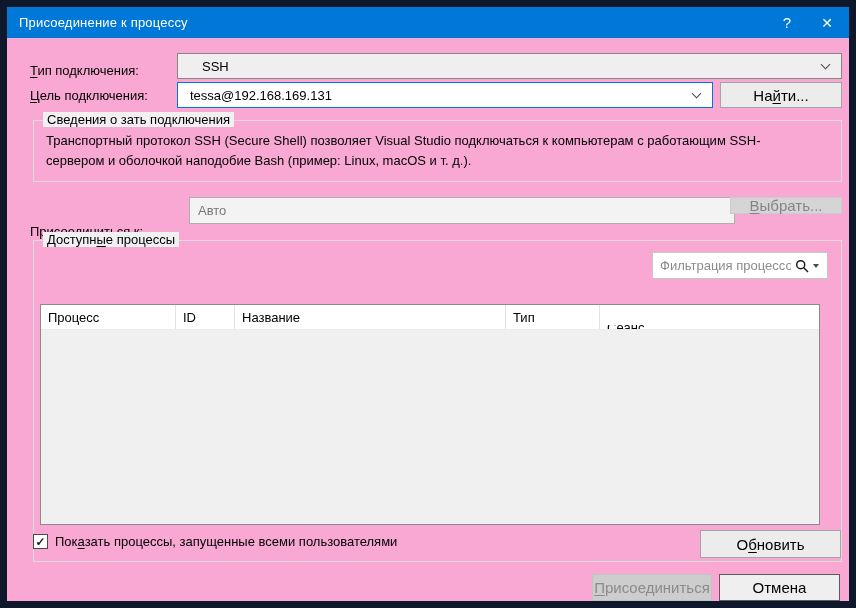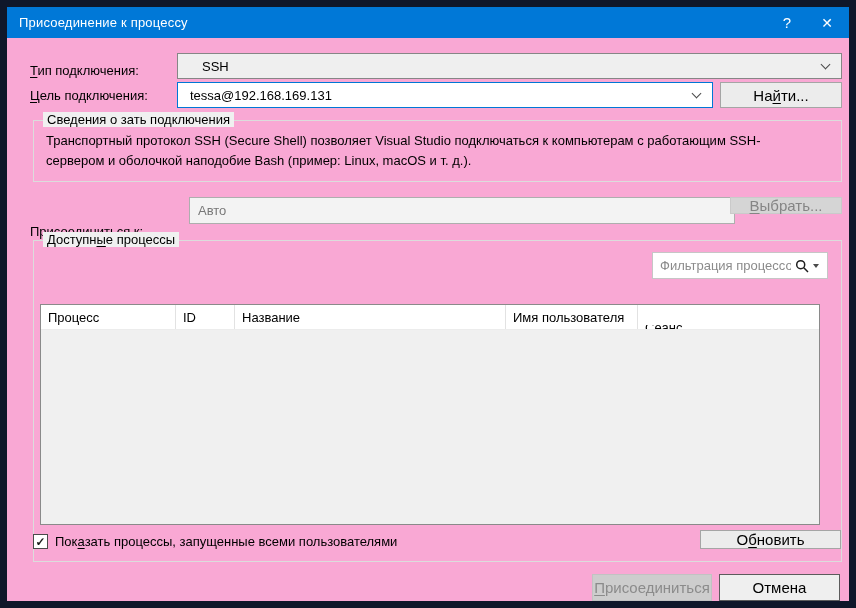--- a/index.html
+++ b/index.html
@@ -33,21 +33,21 @@
   .combo-target { left:170px; top:75px; width:536px; height:26px; background:#fff;
                   border:1px solid #0077d6; }
   .combo-target input { flex:1; border:none; outline:none; background:transparent;
                         font:13px "Liberation Sans", sans-serif; margin-left:12px; }
 
   .btn { position:absolute; display:flex; align-items:center; justify-content:center;
          background:#ececec; border:1px solid #a5a5a5; font-size:15px; cursor:default; }
   .btn-find { left:713px; top:75px; width:122px; height:26px; }
   .btn-disabled { background:#d5d5d5; border:1px solid #cacaca; color:#858585; }
   .btn-select { left:723px; top:190px; width:112px; height:17px; }
-  .btn-refresh { left:693px; top:523px; width:141px; height:19px; }
+  .btn-refresh { left:693px; top:523px; width:141px; height:28px; }
   .btn-attach { left:585px; top:567px; width:120px; height:27px; background:#cdcdcd;
                 border:1px solid #c2c2c2; color:#8b8b8b; }
   .btn-cancel { left:712px; top:567px; width:121px; height:27px; background:#efefef;
                 border:1px solid #5c5c5c; }
 
   
   .groupbox { position:absolute; border:1px solid #dcdcdc; }
   .gb-legend { position:absolute; top:-9px; left:9px; background:#f0f0f0; padding:0 4px;
                white-space:nowrap; }
   .gb-info { left:26px; top:113px; width:809px; height:62px; }
@@ -150,21 +150,21 @@
       </svg>
       <span class="caret-down"></span>
     </div>
   </div>
 
   <div class="ptable">
     <div class="thead">
       <div class="th c0">Процесс</div>
       <div class="th c1">ID</div>
       <div class="th c2">Название</div>
-      <div class="th c4">Имя пользователя</div>
+      <div class="th c3">Тип</div>
       <div class="th c5">Сеанс</div>
     </div>
     <div class="tbody"></div>
   </div>
 
   <div class="cbrow">
     <div class="cbbox">
       <span>✓</span>
     </div>
     <span class="cblabel">

